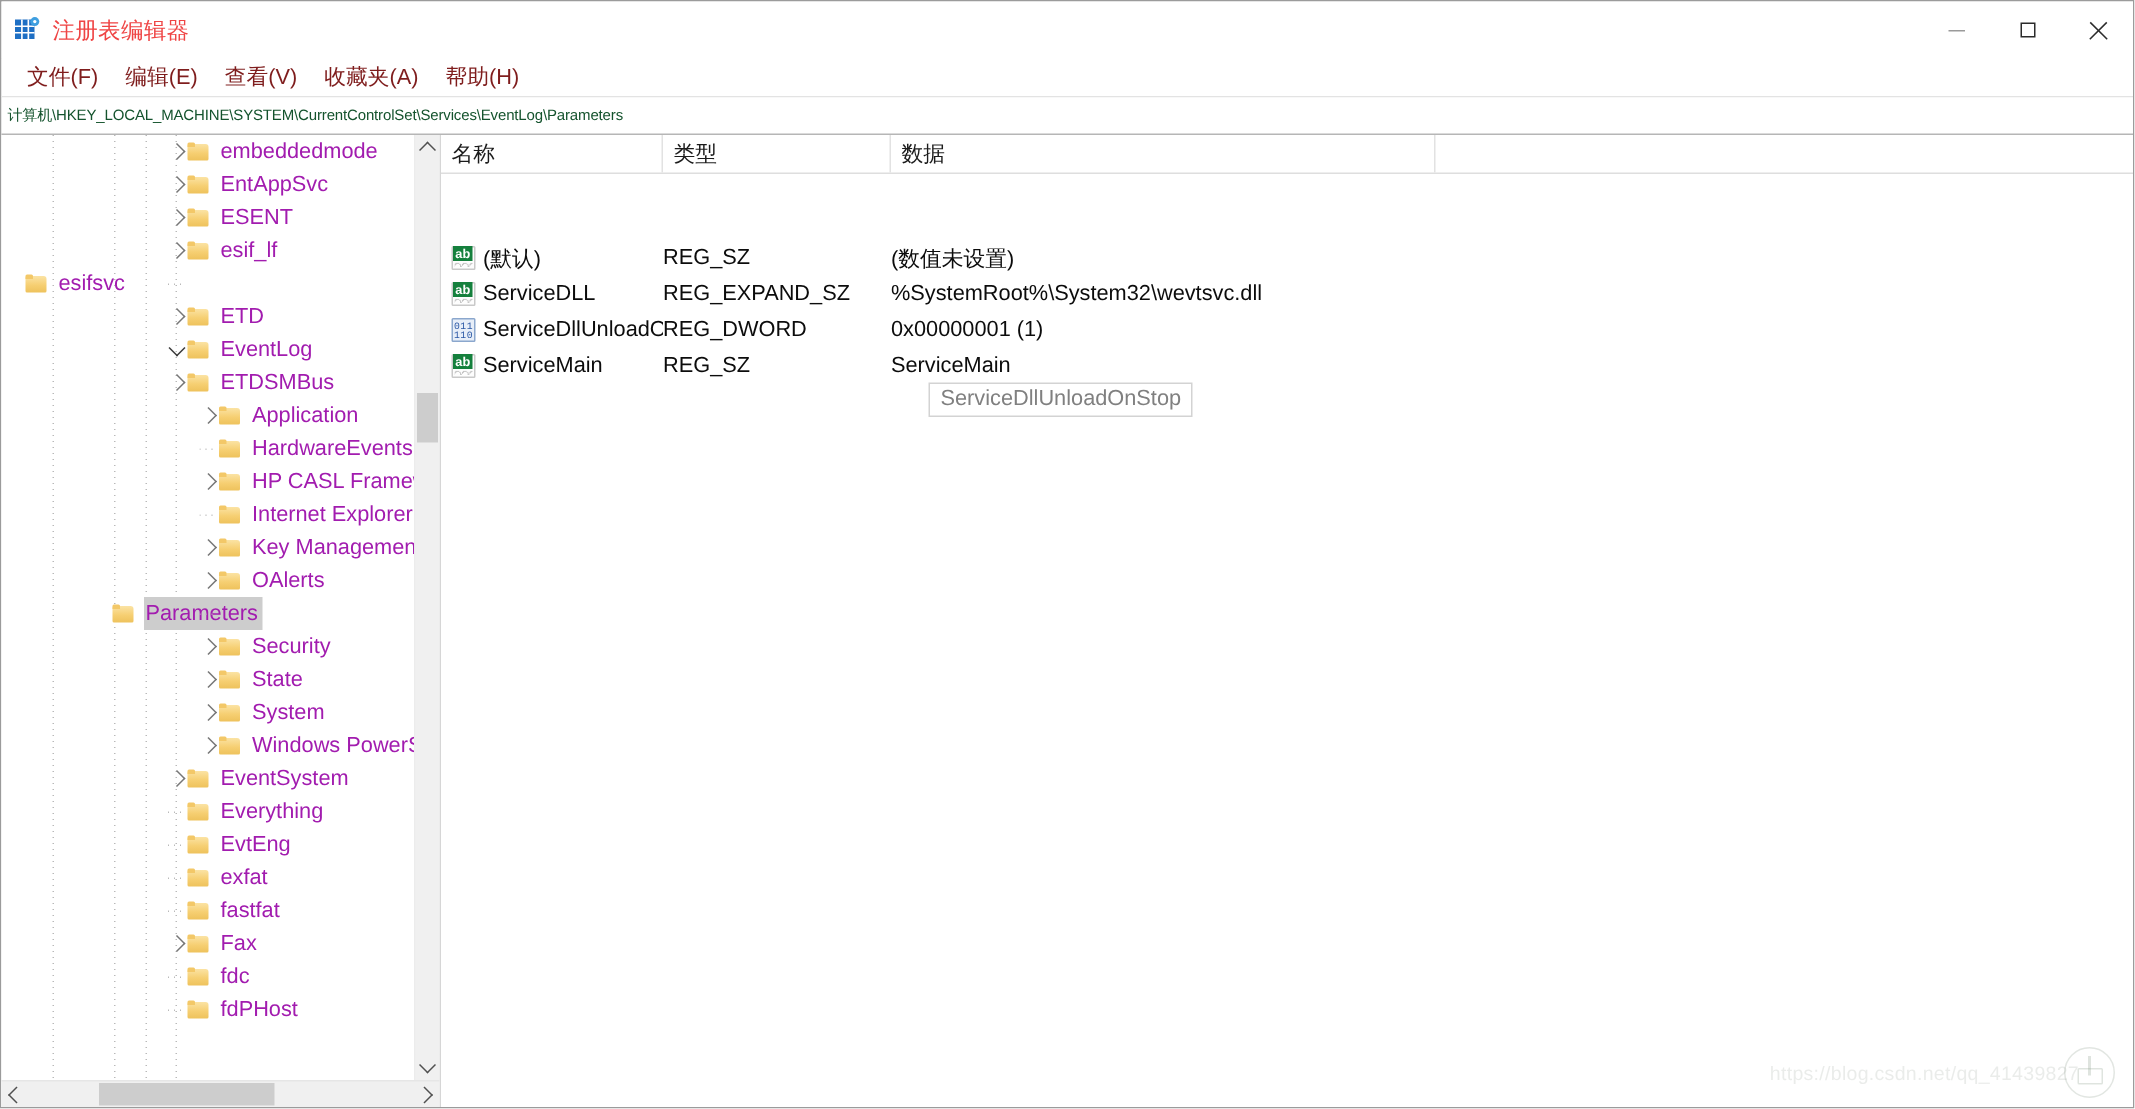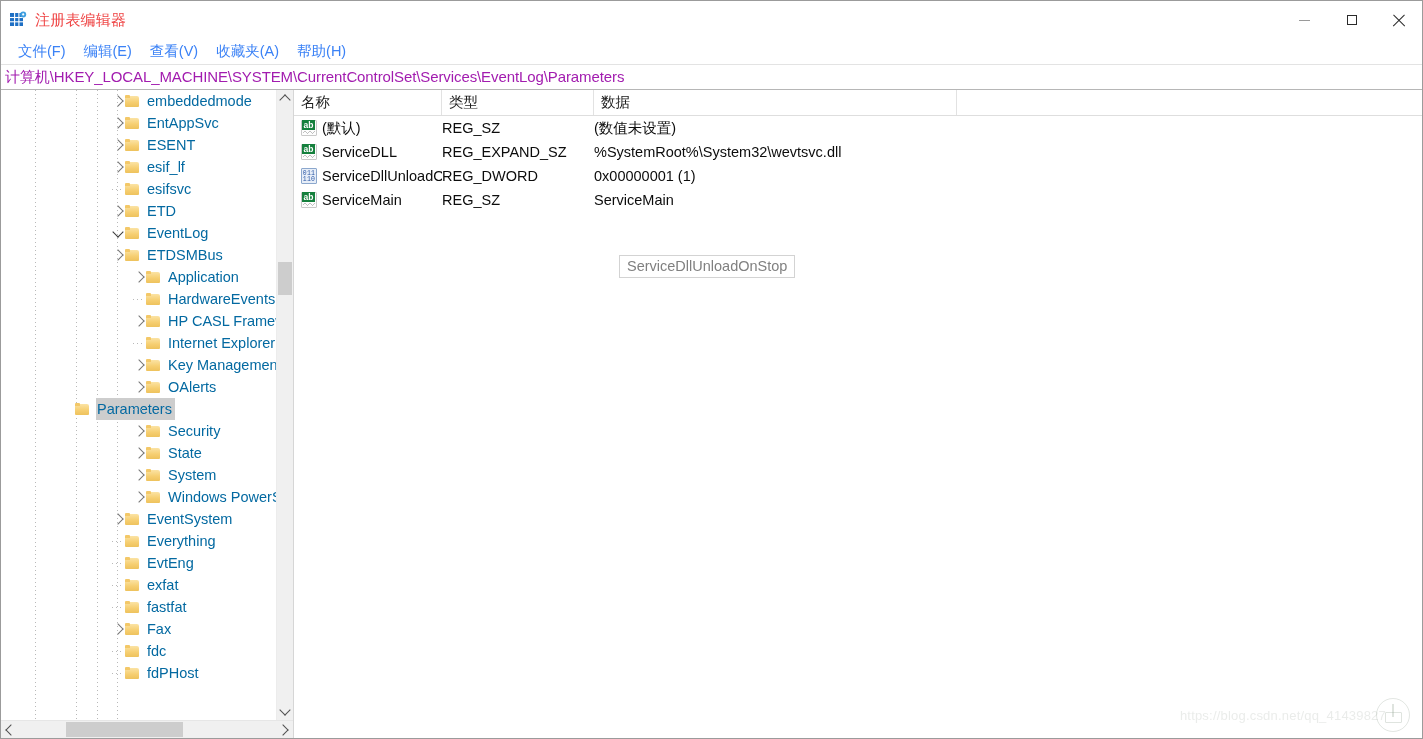--- a/index.html
+++ b/index.html
@@ -61,36 +61,36 @@
 
   
   #menubar {
     height: 25px; min-height: 25px;
     display: flex; align-items: center;
     padding-left: 8px;
     background: #ffffff;
     border-bottom: 1px solid #e3e3e3;
   }
   .menu-item {
-    font-size: 14.5px; color: #3b82f6;
+    font-size: 14.5px; color: #7f1d1d;
     padding: 2px 9px 3px 9px;
     white-space: nowrap;
     text-align: right;
   }
 
   
   #addressbar {
     height: 24px; min-height: 24px;
     display: flex; align-items: center;
     background: #ffffff;
     border-bottom: 1px solid #b6b6b6;
     padding-left: 4px;
   }
   #address-text {
-    font-size: 15px; color: #a21caf;
+    font-size: 10px; color: #14532d;
     white-space: nowrap; letter-spacing: -0.1px;
   }
 
   
   #content {
     flex: 1; display: flex; position: relative;
     background: #ffffff; min-height: 0;
   }
 
   
@@ -145,21 +145,21 @@
     width: 14px; height: 11px;
     background: linear-gradient(180deg,#fbe3a4 0%, #f6cf72 55%, #eec25c 100%);
     border-radius: 1px 2px 1px 1px;
   }
   .folder::after {
     content: ""; position: absolute; left: 0px; top: 0px;
     width: 5px; height: 3px;
     background: #f3c868; border-radius: 1px 1px 0 0;
   }
   .tree-label {
-    font-size: 14.5px; color: #0369a1;
+    font-size: 14.5px; color: #a21caf;
     padding: 0 3px 0 1px;
     line-height: 22px;
   }
   .tree-row.selected .tree-label { background: #cdcdcd; }
   .tree-row.clipped .tree-label { }
   
   .guide {
     position: absolute; top: 0; bottom: 0; width: 1px;
     background-image: linear-gradient(#b9b9b9 1px, transparent 1px);
     background-size: 1px 4px;
@@ -219,21 +219,21 @@
   #tree-hthumb {
     position: absolute; top: 1px; bottom: 1px;
     left: 48px; width: 117px;
     background: #cdcdcd;
   }
 
   
   #list-pane {
     flex: 1; position: relative;
     display: flex; flex-direction: column;
-    background: #ffffff; min-width: 0;
+    background: #ffffff; min-width: 0; gap: 44px;
   }
   #list-header {
     height: 25px; min-height: 25px;
     display: flex; position: relative;
     border-bottom: 1px solid #dedede;
     background: #ffffff;
   }
   .col-head {
     position: relative;
     font-size: 14.5px; color: #1b1b1b;
@@ -418,21 +418,21 @@
                 <span class="folder"></span>
                 <span class="tree-label">ESENT</span>
               </div>
               <div class="tree-row" style="padding-left: 108px;">
                 <span class="twisty">
                   <span class="chev"></span>
                 </span>
                 <span class="folder"></span>
                 <span class="tree-label">esif_lf</span>
               </div>
-              <div class="tree-row" style="padding-left: 108px;">
+              <div class="tree-row" style="">
                 <span class="elbow" style="left: 111px;"></span>
                 <span class="twisty"></span>
                 <span class="folder"></span>
                 <span class="tree-label">esifsvc</span>
               </div>
               <div class="tree-row" style="padding-left: 108px;">
                 <span class="twisty">
                   <span class="chev"></span>
                 </span>
                 <span class="folder"></span>

